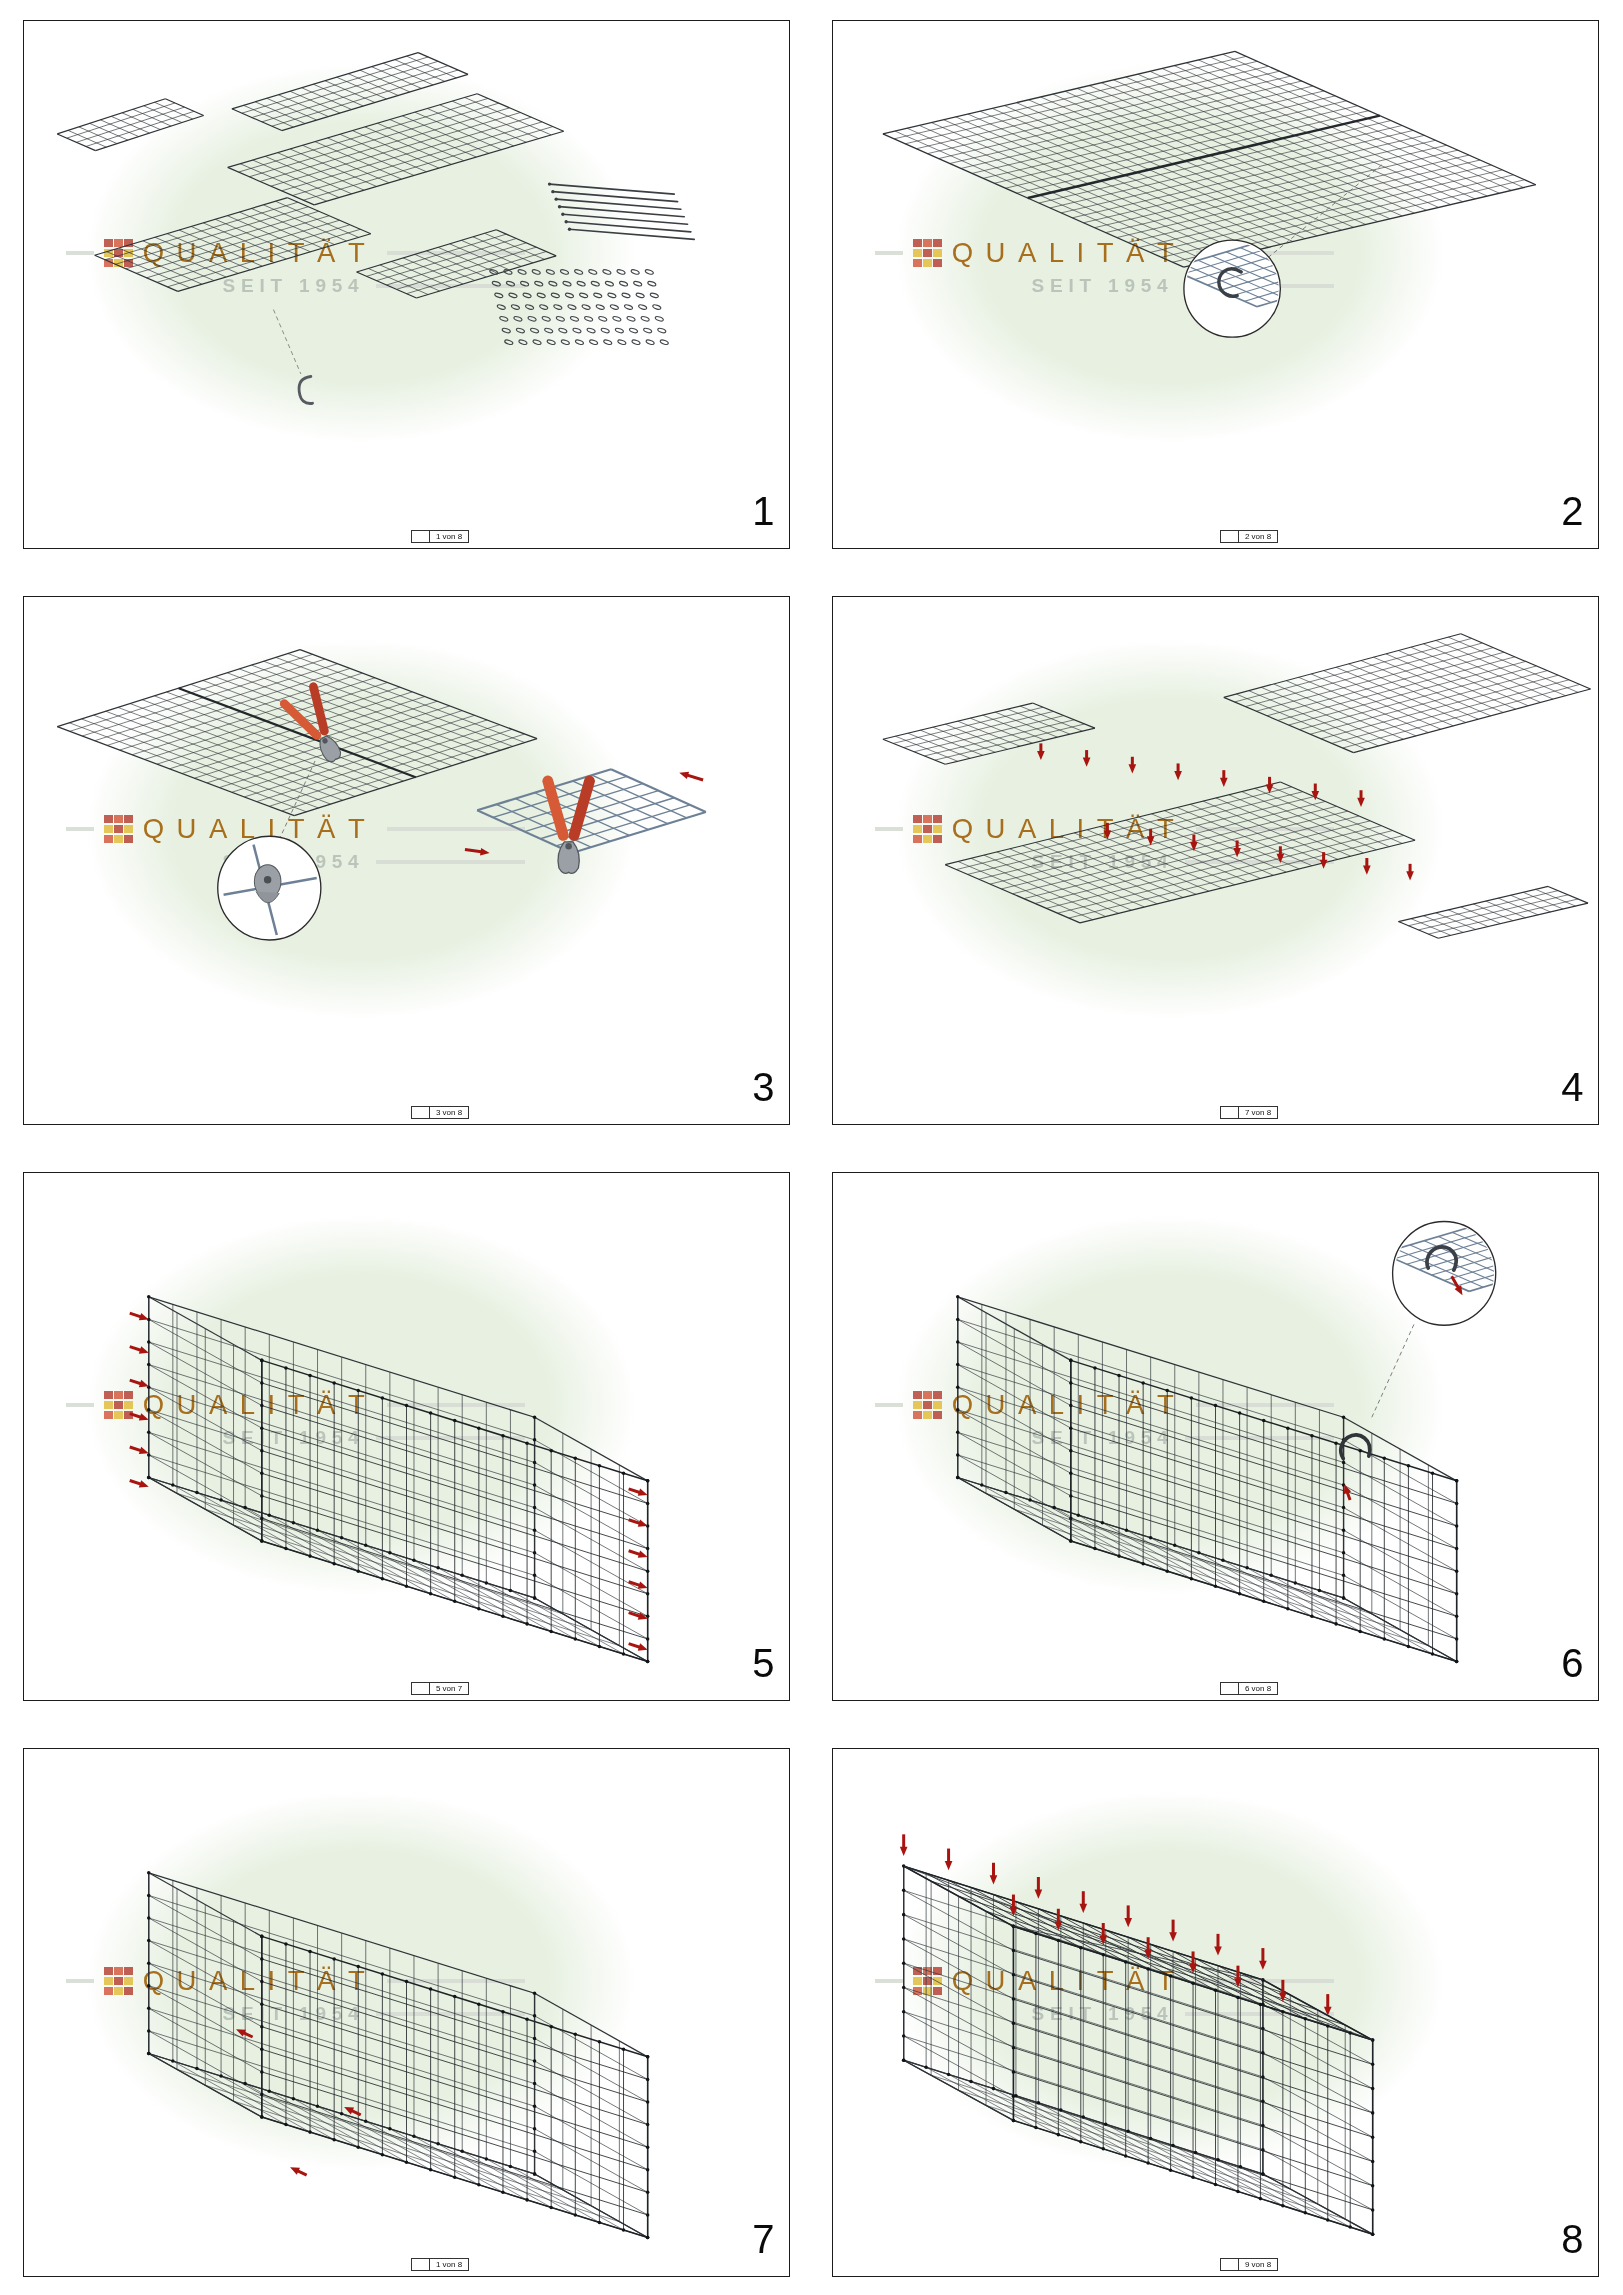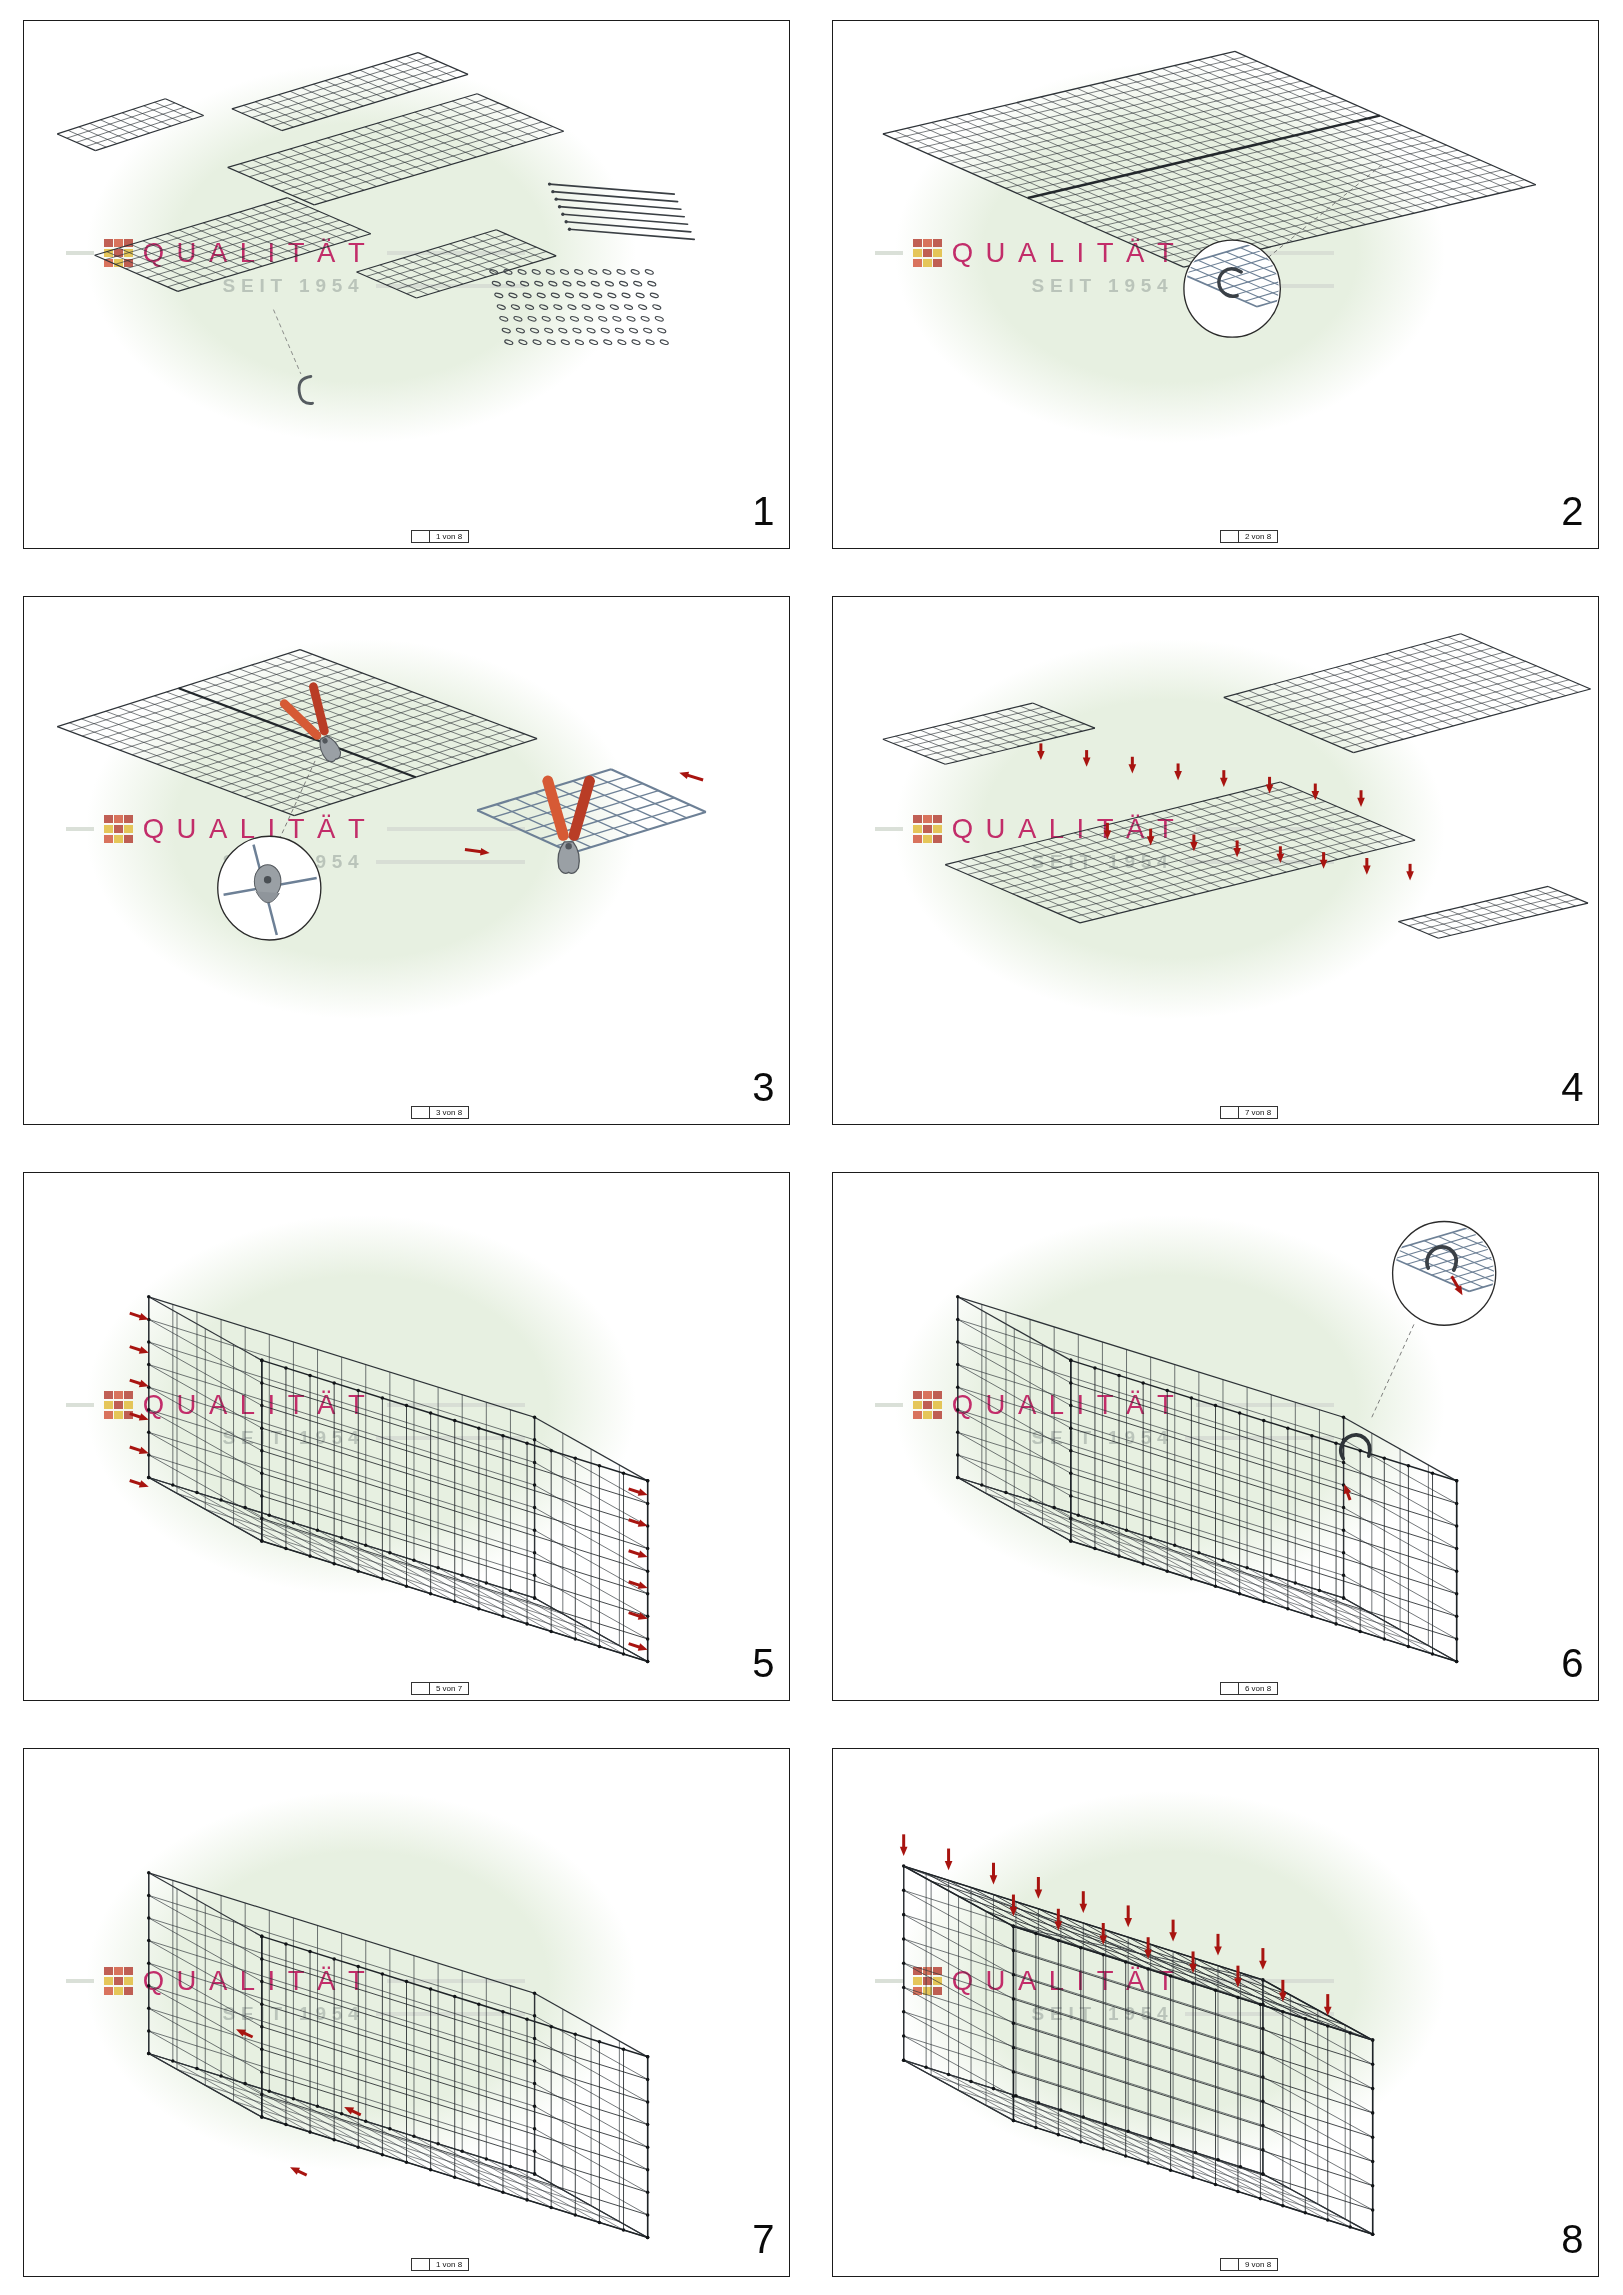--- a/index.html
+++ b/index.html
@@ -13,21 +13,21 @@
   .watermark{position:absolute;inset:0;pointer-events:none}
   .wm-ellipse{position:absolute;left:8%;top:8%;width:72%;height:72%;border-radius:50%;
               background:radial-gradient(closest-side,#e7f0e1 68%,rgba(231,240,225,0) 100%)}
   .wm-text{position:absolute;left:5.5%;top:41%;width:60%;opacity:.9}
   .wm-row1{display:flex;align-items:center;gap:10px}
   .wm-rule{height:4.2px;background:#d7ddd4}
   .wm-rule.grow{flex:1}
   .wm-rule.cap{flex:0 0 28px}
   .wm-logo{display:grid;grid-template-columns:repeat(3,8.3px);grid-auto-rows:8.3px;gap:1.7px;flex:0 0 auto;opacity:.85}
   .wm-logo span{display:block}
-  .wm-brand{font-size:27.5px;letter-spacing:12.5px;color:#be185d;white-space:nowrap}
+  .wm-brand{font-size:27.5px;letter-spacing:12.5px;color:#a16207;white-space:nowrap}
   .wm-row2{display:flex;align-items:center;gap:11.7px;margin-top:5.8px;padding-left:34%}
   .wm-since{font-size:19px;font-weight:700;letter-spacing:5.8px;color:#b6c0b6;white-space:nowrap}
   .art{position:absolute;inset:0;width:100%;height:100%}
   .stepnum{position:absolute;right:15px;bottom:16.7px;font-size:40px;color:#0a0a0a;line-height:1}
   .sheetbox{position:absolute;left:50.5%;bottom:5px;height:13.3px;border:0.8px solid #333;
             display:flex;align-items:stretch;background:#fff}
   .sheet-cell{width:18.4px;border-right:0.8px solid #333}
   .sheet-text{font-size:8px;line-height:11.7px;padding:0 5.8px;color:#111;white-space:nowrap}
 </style>
 </head>

